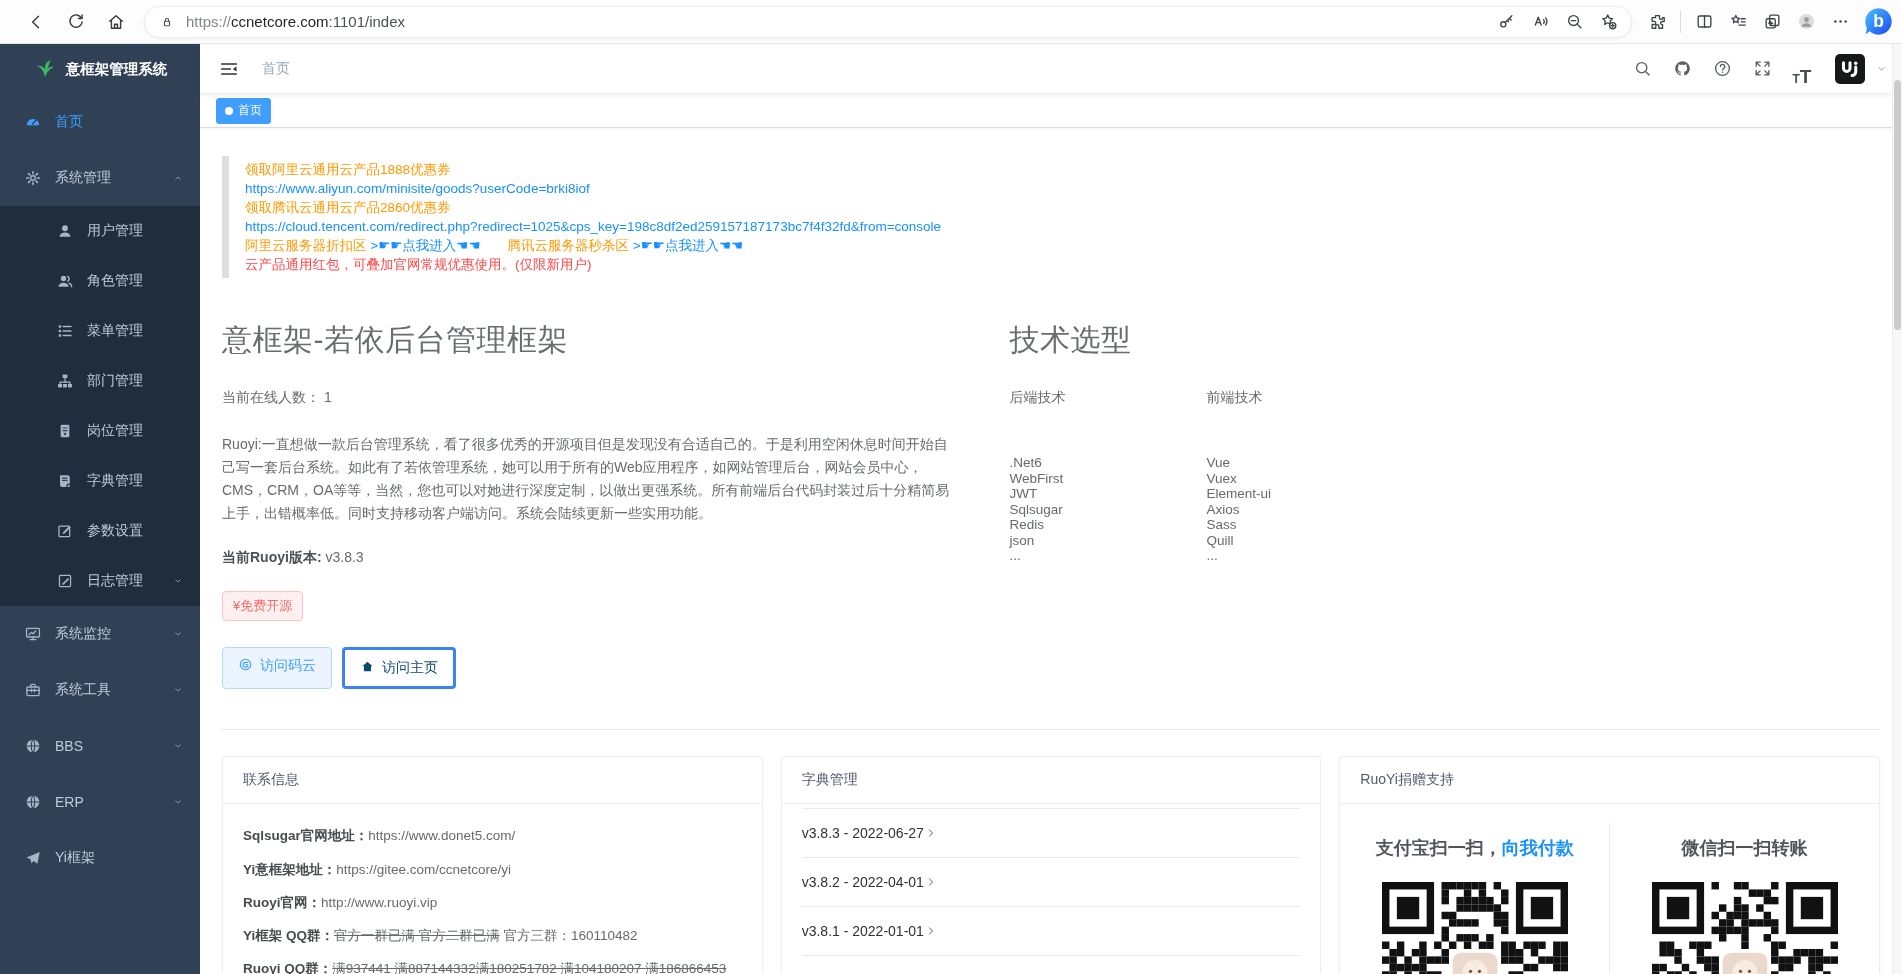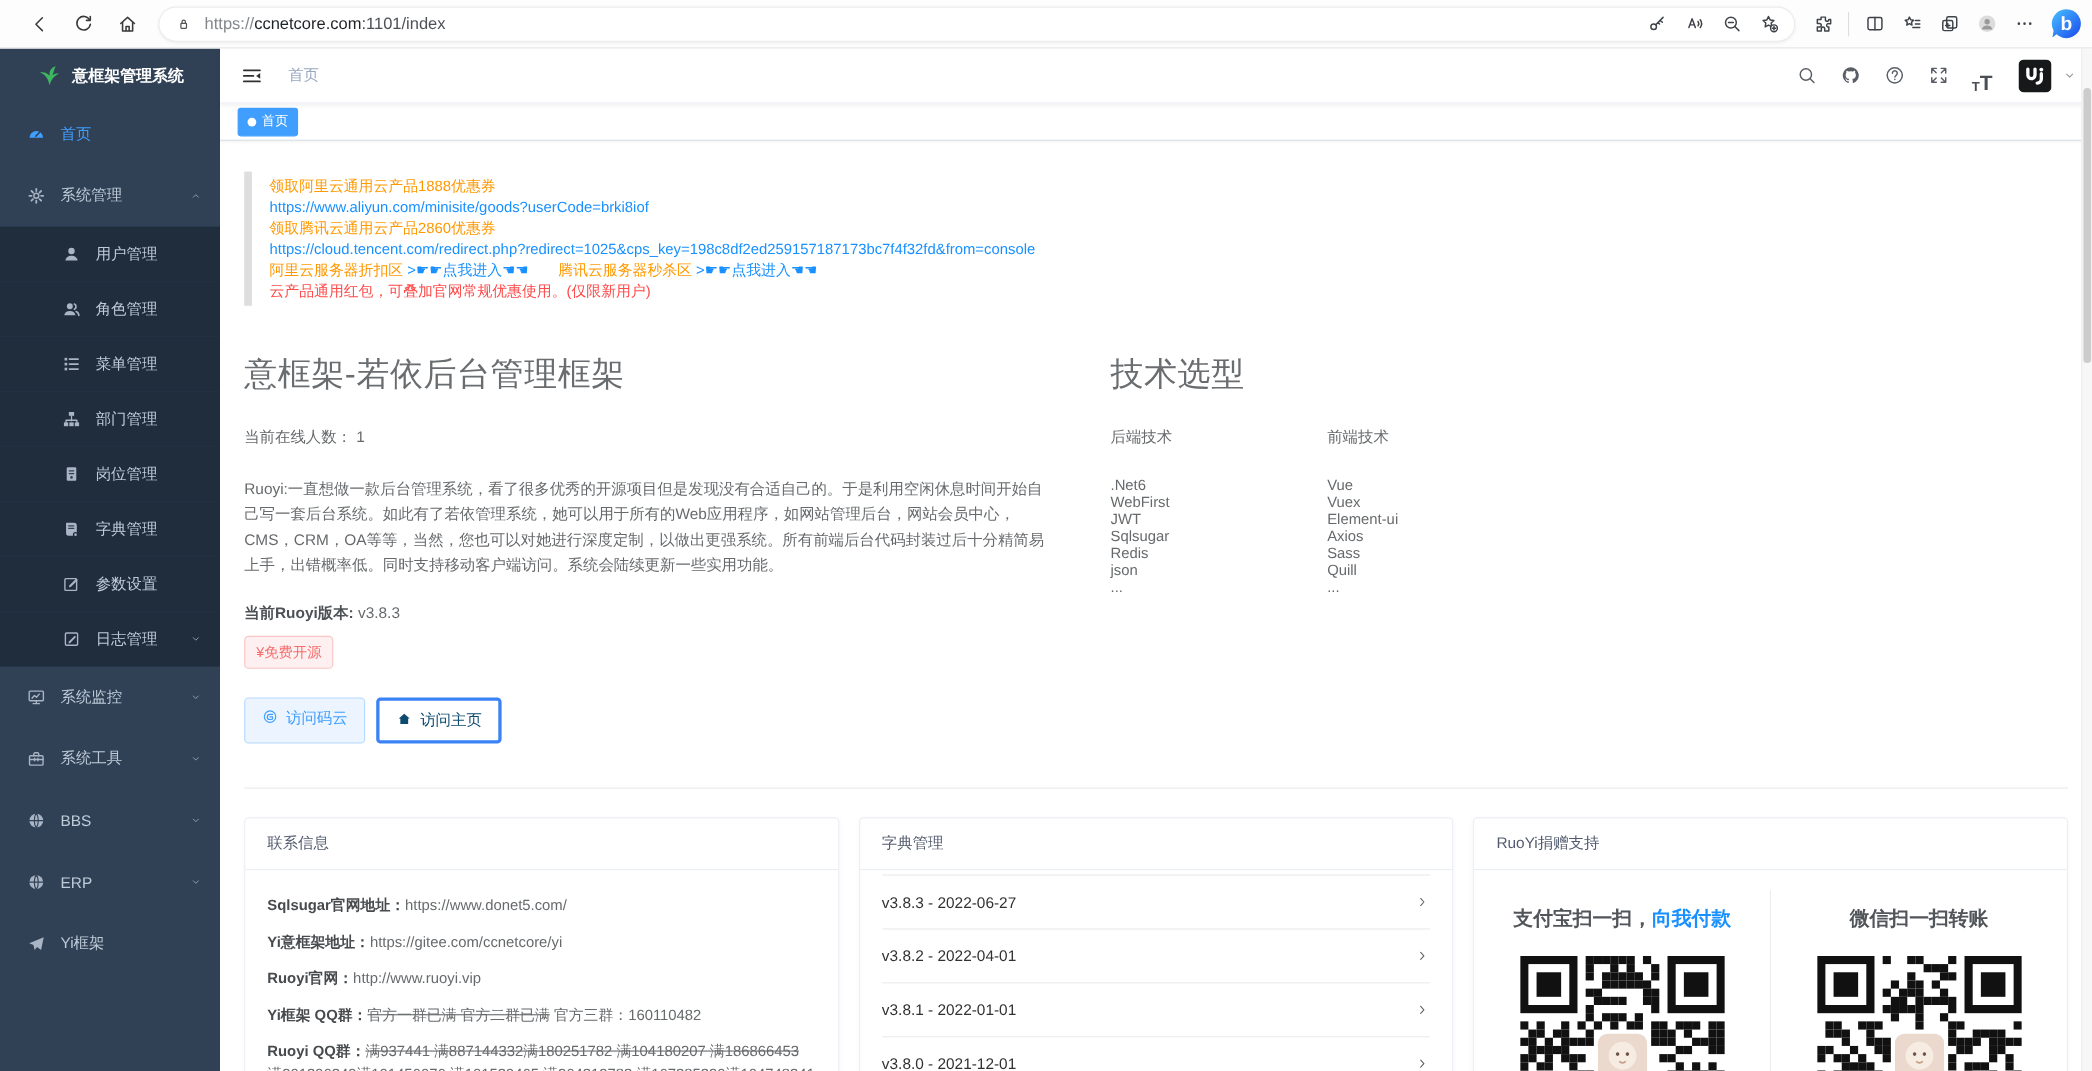--- a/index.html
+++ b/index.html
@@ -46,43 +46,43 @@
   
   .notice{border-left:7px solid #dedede;padding:4px 0 4px 16px;font-size:13.5px;line-height:19px}
   .notice .orange{color:#ff9900}.notice .link{color:#1890ff;cursor:pointer}.notice .red{color:#ff4a4a}.notice .plain{color:#666}
   
   .grid{display:flex;margin-top:42px}
   .col-l{width:47.5%;padding-right:60px;flex-shrink:0}
   .col-r{flex:1}
   h1.title{font-size:30px;font-weight:400;color:#6a6d70;margin:0 0 28px;letter-spacing:.5px}
   .online{font-size:14px;color:#676a6c;margin:14px 0 26px}
   .para{font-size:14px;color:#676a6c;line-height:1.65;margin:0 0 24px}
-  .ver{font-size:14px;color:#676a6c;margin:0 0 11px}.ver b{color:#4e5256}
+  .ver{font-size:14px;color:#676a6c;margin:0 0 24px}.ver b{color:#4e5256}
   .free{display:inline-block;color:#f56c6c;background:#fef0f0;border:1px solid #fbc4c4;border-radius:4px;padding:5px 10px;font-size:13px;margin-bottom:26px;cursor:pointer}
   .btns{display:flex;gap:10px}
   .btn{display:inline-flex;align-items:flex-start;gap:7px;font-size:14px;border-radius:4px;padding:9px 15px;cursor:pointer;background:#fff}
   .btn .bic{font-size:15px;display:flex}
   .btn.gitee{color:#409eff;background:#ecf5ff;border:1px solid #b3d8ff}
   .btn.homeb{color:#0c4a6e;border:3px solid #3b82f6}
   .tech-cols{display:flex}
   .tcol{width:197px}
-  .tcol h4{font-size:14px;color:#676a6c;font-weight:400;margin:0 0 26px}
+  .tcol h4{font-size:14px;color:#676a6c;font-weight:400;margin:0 0 48px}
   .tcol .ti{font-size:13.5px;color:#676a6c;line-height:15.5px}
   hr.split{border:none;border-top:1px solid #e7eaec;margin:40px 0 26px}
   
   .cards{display:flex;gap:18px;align-items:flex-start}
   .card{flex:1;border:1px solid #ebeef5;border-radius:4px;background:#fff;box-shadow:0 1px 4px rgba(0,0,0,.03)}
   .card-h{padding:14px 20px;border-bottom:1px solid #ebeef5;font-size:14px;color:#515a6e}
   .card-b{padding:22px 20px 10px}
   .crow{font-size:13.5px;color:#676a6c;line-height:1.5;margin-bottom:13px}
   .crow b{color:#484b4e}
   .strike{text-decoration:line-through}
   .card-b.logs{padding:4px 20px 0}
   .chlog{border-top:1px solid #e8eaec}
-  .chlog .item{height:49px;display:flex;align-items:center;justify-content:space-between;border-bottom:1px solid #e8eaec;font-size:14px;color:#303133;cursor:pointer}
+  .chlog .item{height:49px;display:flex;align-items:center;border-bottom:1px solid #e8eaec;font-size:14px;color:#303133;cursor:pointer}
   .chlog .arr{font-size:14px;color:#606266;display:flex}
   .donate-b{display:flex;padding:18px 0 0}
   .dcol{flex:1;text-align:center;padding-bottom:4px}
   .dcol+.dcol{border-left:1px solid #ececec}
   .dcap{font-size:18px;color:#51555a;margin:14px 0 22px;font-weight:700}
   .dcap .blue{color:#1890ff;cursor:pointer}
   .qr{width:186px;height:186px;margin:0 auto}
   
   .page-scroll{position:absolute;right:0;top:44px;width:10px;height:930px;background:#f7f7f7;border-left:1px solid #ededed;z-index:8}
   .page-scroll .thumb{position:absolute;left:1px;right:1px;top:36px;height:250px;background:#cccccc;border-radius:4px}

